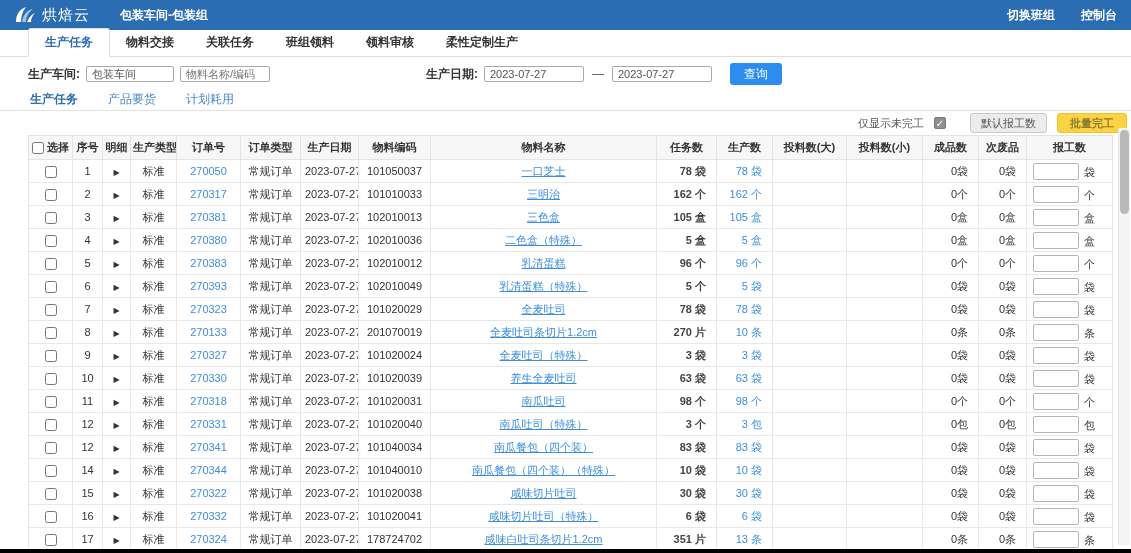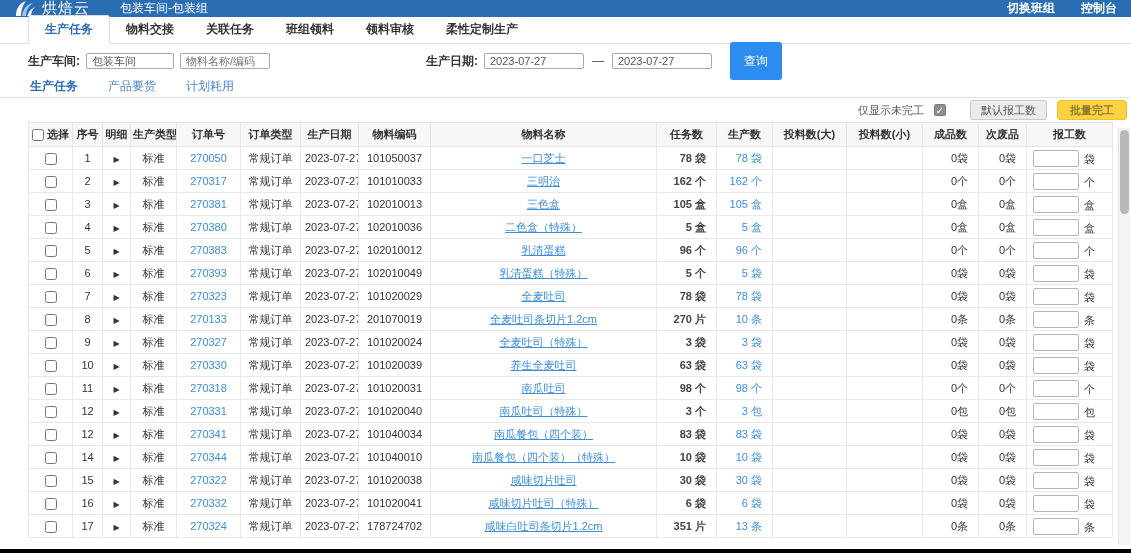--- a/index.html
+++ b/index.html
@@ -1,41 +1,41 @@
 <!DOCTYPE html>
 <html><head>
 <meta charset="utf-8">
 <style>
   * { margin:0; padding:0; box-sizing:border-box; }
   html,body { width:1131px; height:553px; overflow:hidden; background:#fff;
     font-family:"Liberation Sans","DejaVu Sans",sans-serif; }
   body { position:relative; border-bottom:4px solid #000; }
 
   
-  .topbar { height:17px; background:#2b6db3; display:flex; align-items:center; padding:0 14px; color:#fff; }
+  .topbar { height:30px; background:#2b6db3; display:flex; align-items:center; padding:0 14px; color:#fff; }
   .brand { display:flex; align-items:center; gap:6px; }
   .brand-name { font-size:15px; letter-spacing:1px; }
-  .workshop { font-size:12px; font-weight:normal; margin-left:30px; }
+  .workshop { font-size:12px; font-weight:bold; margin-left:30px; }
   .topbar-right { margin-left:auto; display:flex; gap:26px; }
   .topbar-link { font-size:12px; font-weight:bold; color:#fff; cursor:pointer; }
 
   
   .tabs { height:27px; display:flex; align-items:flex-end; padding-left:28px; border-bottom:1px solid #ddd; background:#fff; }
   .tab { font-size:12px; font-weight:bold; color:#333; padding:5px 16px; cursor:pointer; }
   .tab.active { color:#2b6db3; background:#fff; border:1px solid #ddd; border-bottom:1px solid #fff; border-radius:3px 3px 0 0; margin-bottom:-1px; }
 
   
   .filters { height:26px; display:flex; align-items:center; padding:0 28px; gap:6px; margin-top:4px; }
   .flabel { font-size:12px; font-weight:bold; color:#333; }
   .fin { height:16px; border:1px solid #a9a9a9; border-radius:2px; font-size:11px; color:#555; padding:0 5px; }
   .in-workshop { width:88px; }
   .in-material { width:90px; margin-right:150px; }
   .in-date { width:100px; }
   .dash { color:#555; font-size:12px; margin:0 2px; }
-  .btn-search { height:38px; padding:0 14px; background:#2d8cf0; color:#fff; font-size:12px; border:none; border-radius:3px; margin-left:12px; cursor:pointer; }
+  .btn-search { height:22px; padding:0 14px; background:#2d8cf0; color:#fff; font-size:12px; border:none; border-radius:3px; margin-left:12px; cursor:pointer; }
 
   
   .subtabs { height:22px; display:flex; align-items:center; gap:30px; padding:0 30px; border-bottom:1px solid #e2e2e2; margin-top:2px; }
   .subtab { font-size:12px; color:#4a86c8; cursor:pointer; }
   .subtab.active { color:#2b6db3; font-weight:bold; }
 
   
   .controls { height:22px; display:flex; align-items:center; justify-content:flex-end; padding:0 4px; gap:10px; margin-top:1px; }
   .chk-label { font-size:11px; color:#555; }
   .chk { width:12px; height:12px; background:#8f8f8f; border:1px solid #7a7a7a; border-radius:2px; color:#fff; font-size:10px; line-height:11px; text-align:center; cursor:pointer; }

